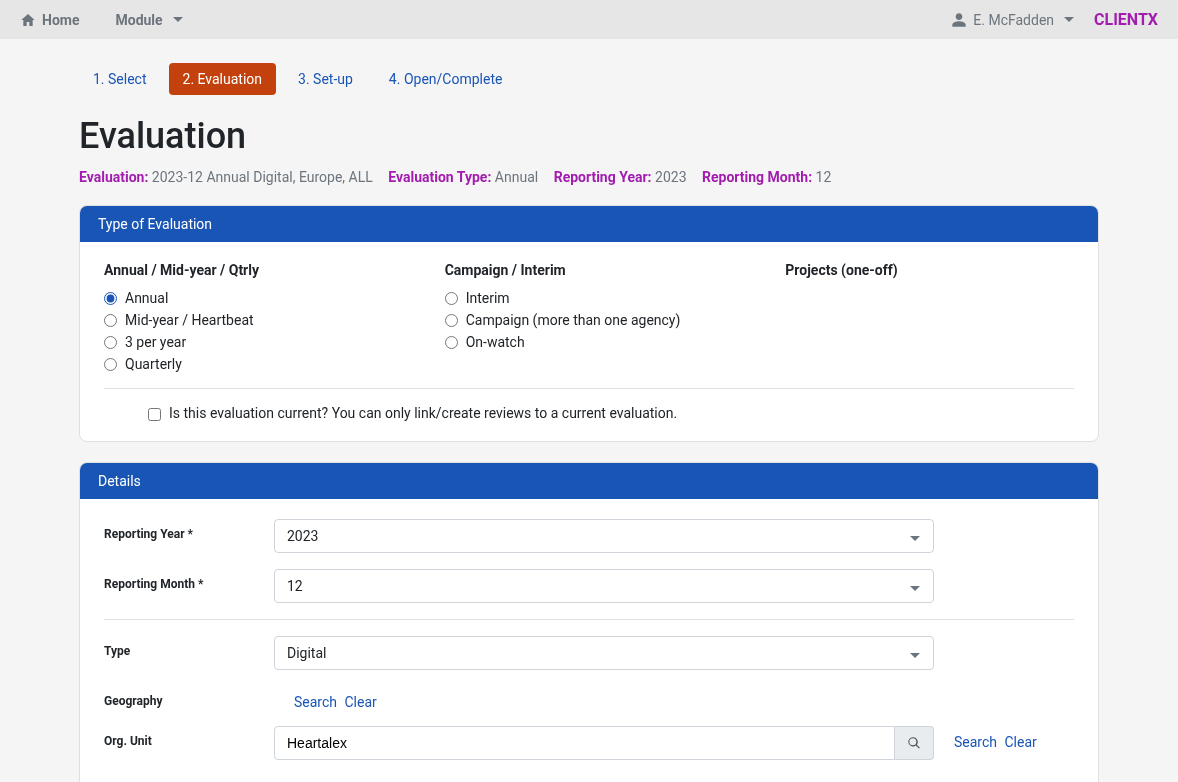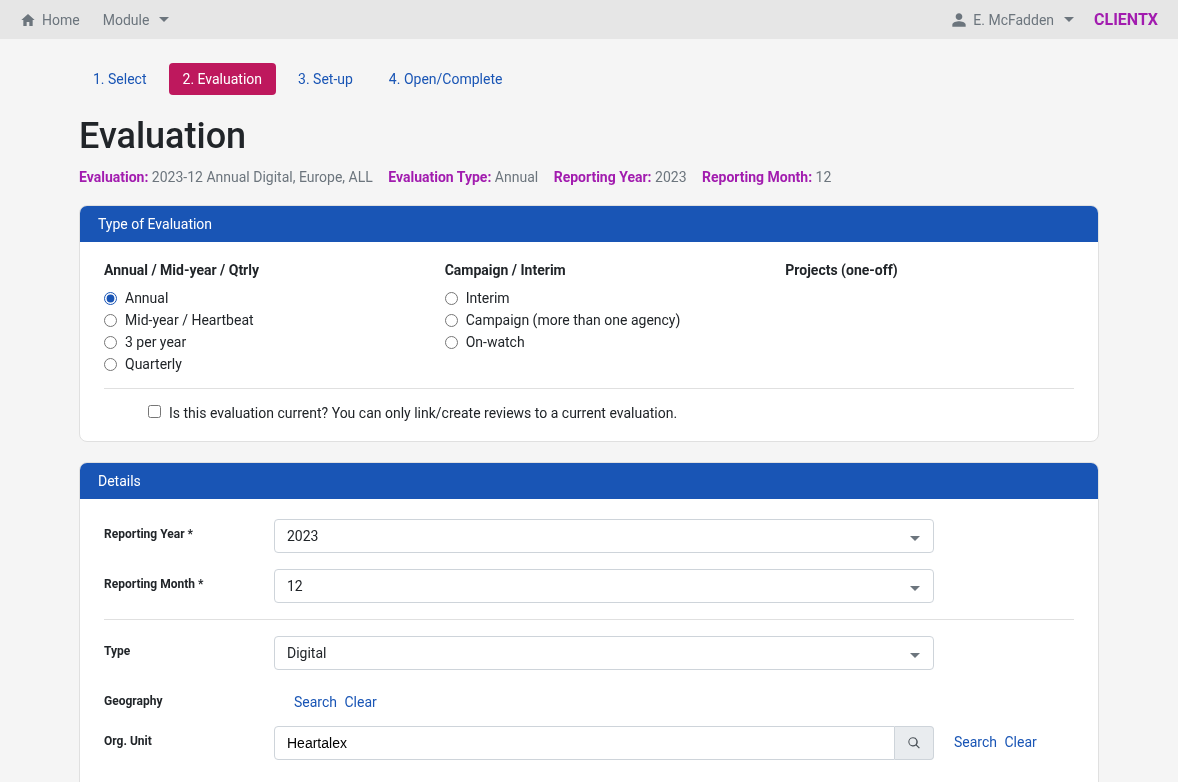--- a/index.html
+++ b/index.html
@@ -1,33 +1,33 @@
 <!DOCTYPE html>
 <html><head>
   <meta charset="utf-8">
   <style>
     * { box-sizing: border-box; margin: 0; padding: 0; }
     body { font-family: -apple-system, BlinkMacSystemFont, "Segoe UI", Roboto, Helvetica, Arial, sans-serif; background: #f5f5f5; color: #212529; font-size: 14px; }
     
     
     .navbar { background: #e6e6e6; padding: 10px 20px; display: flex; align-items: center; justify-content: space-between; }
-    .navbar-left { display: flex; align-items: flex-end; gap: 23px; }
+    .navbar-left { display: flex; align-items: flex-end; gap: 36px; font-weight: bold; }
     .navbar-right { display: flex; align-items: center; gap: 20px; }
     .nav-link { color: #6c757d; text-decoration: none; display: flex; align-items: center; gap: 6px; cursor: pointer; }
     .dropdown-toggle::after { content: ""; display: inline-block; margin-left: 4px; vertical-align: 2px; border-top: 5px solid; border-right: 5px solid transparent; border-left: 5px solid transparent; }
     .brand { font-weight: 700; color: #a21caf; font-size: 16px; }
     .icon-svg { width: 16px; height: 16px; fill: currentColor; }
     
     
     .container { max-width: 1060px; margin: 0 auto; padding: 20px; }
     
     
     .tabs { display: flex; gap: 8px; margin-top: 4px; margin-bottom: 20px; }
     .tab { padding: 8px 14px; color: #1955b5; text-decoration: none; border-radius: 4px; cursor: pointer; font-size: 14px; }
-    .tab.active { background: #be185d; color: #fff; }
+    .tab.active { background: #c2410c; color: #fff; }
     
     
     h1 { font-size: 36px; font-weight: 500; margin-bottom: 12px; }
     
     
     .meta { color: #6c757d; font-size: 14px; margin-bottom: 20px; }
     .meta b { color: #a21caf; font-weight: 700; }
     .meta-group { margin-right: 12px; }
     
     
@@ -38,21 +38,21 @@
     
     .type-cols { display: flex; gap: 52px; }
     .type-col { flex: 1; }
     .type-col h4 { font-size: 14px; font-weight: 700; margin-bottom: 12px; }
     .radio-list { display: flex; flex-direction: column; gap: 6px; }
     .radio-item { display: flex; align-items: center; gap: 8px; font-size: 14px; }
     .radio-item input[type=radio] { cursor: pointer; accent-color: #1955b5; }
     
     hr { border: none; border-top: 1px solid #e0e0e0; margin: 16px 0; }
     
-    .checkbox-row { display: flex; align-items: flex-start; gap: 8px; font-size: 14px; padding-left: 44px; }
+    .checkbox-row { display: flex; align-items: flex-end; gap: 8px; font-size: 14px; padding-left: 44px; }
     .checkbox-row input { cursor: pointer; }
     
     
     .form-row { display: flex; align-items: flex-start; margin-bottom: 16px; }
     .form-label { width: 170px; font-weight: 700; font-size: 12px; padding-top: 8px; }
     .form-control-wrap { flex: 0 0 660px; }
     .form-actions { margin-left: 20px; padding-top: 8px; }
     .form-actions a { color: #1955b5; text-decoration: none; cursor: pointer; font-size: 14px; }
     .form-actions a + a { margin-left: 4px; }
     

